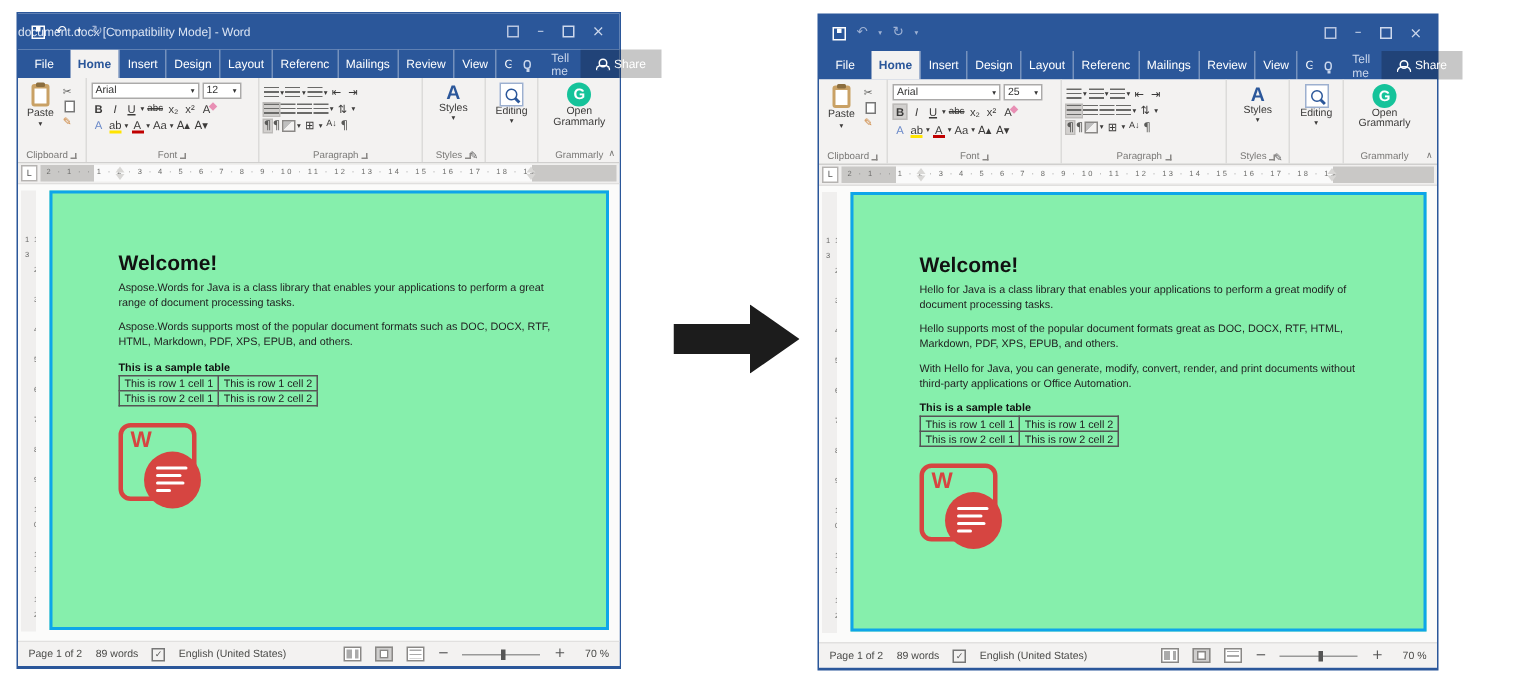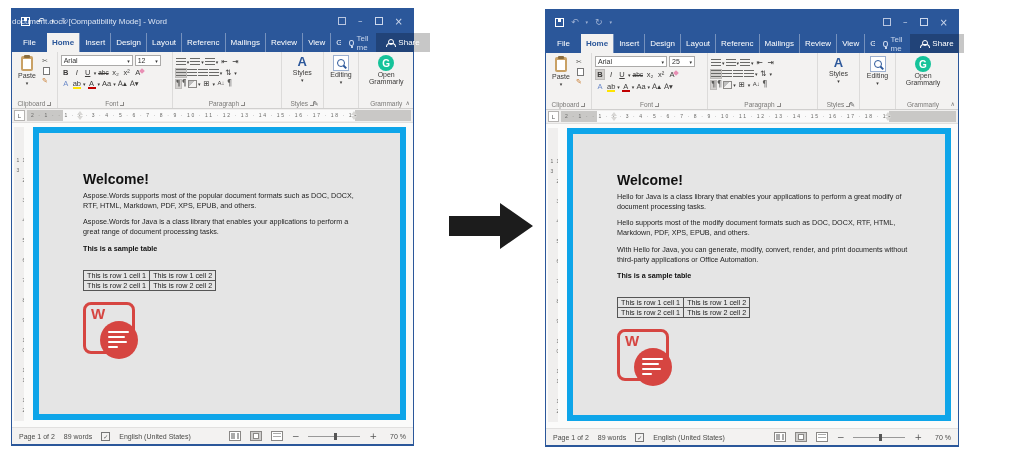--- a/index.html
+++ b/index.html
@@ -26,21 +26,21 @@
   .max-icon { width:8px; height:8px; border:1px solid #cdd8ec; display:inline-block; }
   .close-glyph { font-size:10px; color:#cdd8ec; }
 
   .tabrow { height:19px; background:#2b579a; display:flex; align-items:stretch; color:#fff;
             font-size:8px; flex:0 0 auto; }
   .tab { display:flex; align-items:center; padding:0 5px; white-space:nowrap; }
   .tab + .tab { border-left:1px solid rgba(255,255,255,.35); }
   .tab.file { padding:0 11px; border-left:none; }
   .tab.active { background:#f3f2f1; color:#2b579a; border-left:none; font-weight:bold; }
   .tab.clip { max-width:36px; overflow:hidden; }
-  .tellme { display:flex; align-items:center; gap:3px; color:#c9d6ec; padding:0 6px; margin-left:2px; }
+  .tellme { display:flex; align-items:center; gap:14px; color:#c9d6ec; padding:0 6px; margin-left:2px; }
   .bulb-icon { width:6px; height:6px; border:1px solid #c9d6ec; border-radius:50%; position:relative; display:inline-block; }
   .bulb-icon::after { content:""; position:absolute; left:1px; bottom:-3px; width:2px; height:2px; background:#c9d6ec; }
   .share { margin-left:auto; display:flex; align-items:center; gap:4px; padding:0 10px;
            background:rgba(0,0,0,.22); }
   .person-icon { width:8px; height:8px; position:relative; display:inline-block; }
   .person-icon::before { content:""; position:absolute; top:0; left:2px; width:4px; height:4px; border:1px solid #fff; border-radius:50%; }
   .person-icon::after { content:""; position:absolute; bottom:0; left:0; width:8px; height:3px; border:1px solid #fff; border-bottom:none; border-radius:4px 4px 0 0; }
 
   
   .ribbon { height:57px; background:#f3f2f1; border-bottom:1px solid #d0cfce; display:flex;
@@ -108,25 +108,25 @@
   .ind-marker { position:absolute; left:50px; top:1px; width:0; height:0;
                 border-left:3px solid transparent; border-right:3px solid transparent; border-bottom:4px solid #d8d7d5; }
   .ind-marker::after { content:""; position:absolute; left:-3px; top:5px; width:0; height:0;
                 border-left:3px solid transparent; border-right:3px solid transparent; border-top:4px solid #d8d7d5; }
   .ind-marker.right { left:324px; }
 
   .docarea { flex:1; background:#fbfbfa; position:relative; overflow:hidden; }
   .vruler { position:absolute; left:2px; top:4px; bottom:6px; width:10px; background:#f0efee; overflow:hidden; }
   .vnums { writing-mode:vertical-rl; text-orientation:upright; font-size:5px; color:#6a6a68;
            letter-spacing:4px; margin-top:30px; margin-left:1px; display:inline-block; }
-  .page { position:absolute; left:21px; top:4px; right:7px; bottom:7px; background:#e5e5e5; border:6px solid #0ea5e9; }
+  .page { position:absolute; left:21px; top:4px; right:7px; bottom:7px; background:#86efac; border:2px solid #0ea5e9; }
   .page-content { position:absolute; left:44px; top:38px; right:36px; }
   .doc-h1 { font-size:14px; font-weight:bold; color:#111; margin-bottom:4px; }
   .doc-p { font-size:7.2px; line-height:1.35; color:#222; margin-bottom:7px; }
-  .tcap { font-size:7.2px; font-weight:bold; color:#111; margin-bottom:17px; }
+  .tcap { font-size:7.2px; font-weight:bold; color:#111; margin-bottom:1px; }
   .doc-table { border-collapse:collapse; }
   .doc-table td { border:1px solid #555; font-size:7.2px; color:#222; padding:0 3px; line-height:9px; white-space:nowrap; }
   .logo { position:relative; width:52px; height:52px; border:3px solid #d64541; border-radius:8px; margin-top:11px; }
   .logo-w { position:absolute; top:0px; left:5px; font-size:15px; font-weight:bold; color:#d64541; }
   .logo-circle { position:absolute; left:14px; top:16px; width:38px; height:38px; border-radius:50%; background:#d64541; }
   .logo-circle i { display:block; height:2px; background:#fff; border-radius:1px; margin-left:8px; }
   .logo-circle i:nth-child(1){ width:21px; margin-top:10px; }
   .logo-circle i:nth-child(2){ width:17px; margin-top:3px; }
   .logo-circle i:nth-child(3){ width:19px; margin-top:3px; }
   .logo-circle i:nth-child(4){ width:10px; margin-top:3px; }
@@ -325,22 +325,22 @@
     </div>
   </div>
 
   <div class="docarea">
     <div class="vruler">
       <span class="vnums">1 2 3 4 5 6 7 8 9 10 11 12 13</span>
     </div>
     <div class="page">
       <div class="page-content">
         <div class="doc-h1">Welcome!</div>
+        <p class="doc-p">Aspose.Words for Java is a class library that enables your applications to perform a great range of document processing tasks.</p>
         <p class="doc-p">Aspose.Words supports most of the popular document formats such as DOC, DOCX, RTF, HTML, Markdown, PDF, XPS, EPUB, and others.</p>
-        <p class="doc-p">Aspose.Words for Java is a class library that enables your applications to perform a great range of document processing tasks.</p>
         <div class="tcap">This is a sample table</div>
         <table class="doc-table">
           <tbody>
               <tr>
             <td>This is row 1 cell 1</td>
             <td>This is row 1 cell 2</td>
           </tr>
           <tr>
             <td>This is row 2 cell 1</td>
             <td>This is row 2 cell 2</td>
@@ -555,21 +555,21 @@
   </div>
 
   <div class="docarea">
     <div class="vruler">
       <span class="vnums">1 2 3 4 5 6 7 8 9 10 11 12 13</span>
     </div>
     <div class="page">
       <div class="page-content">
         <div class="doc-h1">Welcome!</div>
         <p class="doc-p">Hello for Java is a class library that enables your applications to perform a great modify of document processing tasks.</p>
-        <p class="doc-p">Hello supports most of the modify document formats such as DOC, DOCX, RTF, HTML, Markdown, PDF, XPS, EPUB, and others.</p>
+        <p class="doc-p">Hello supports most of the popular document formats great as DOC, DOCX, RTF, HTML, Markdown, PDF, XPS, EPUB, and others.</p>
         <p class="doc-p">With Hello for Java, you can generate, modify, convert, render, and print documents without third-party applications or Office Automation.</p>
         <div class="tcap">This is a sample table</div>
         <table class="doc-table">
           <tbody>
               <tr>
             <td>This is row 1 cell 1</td>
             <td>This is row 1 cell 2</td>
           </tr>
           <tr>
             <td>This is row 2 cell 1</td>

